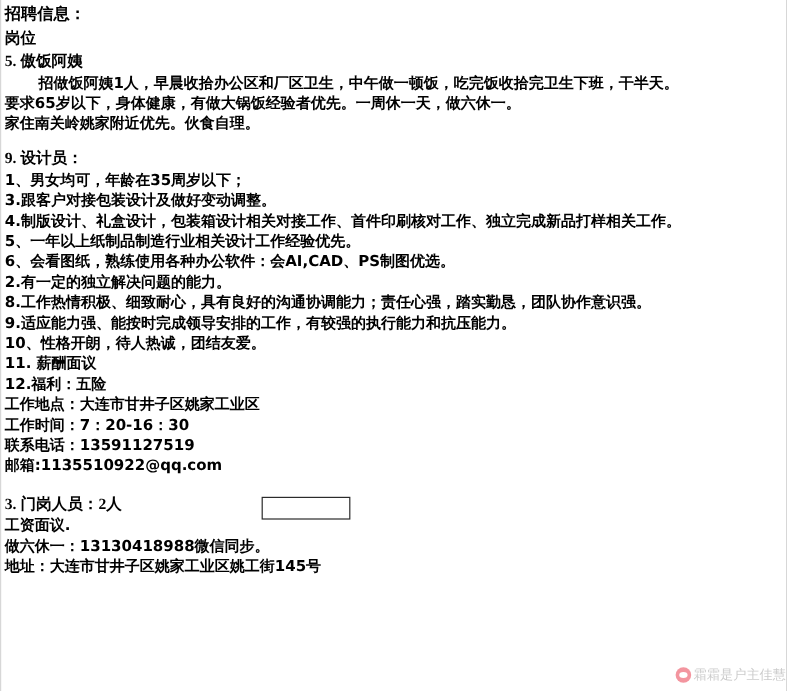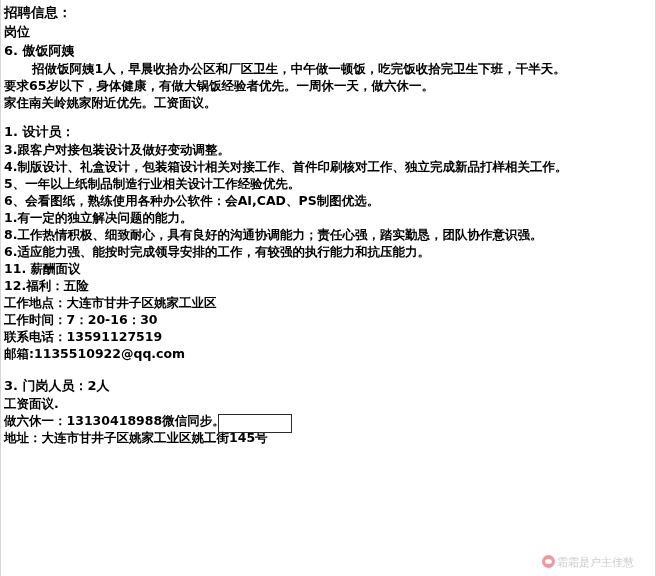--- a/index.html
+++ b/index.html
@@ -50,43 +50,45 @@
   }
   .title {
     font-size: 13.5px;
     font-weight: bold;
     line-height: 19px;
   }
   .heading {
     font-size: 13px;
     font-weight: bold;
     line-height: 19px;
+    font-family: Liberation Serif, serif;
   }
   .indent-1 { padding-left: 28px; }
   .indent-2 { padding-left: 46px; }
   .spacer-md { height: 11px; }
   .spacer-lg { height: 14px; }
 
   
   .selection-box {
     position: absolute;
     left: 218px;
     top: 414px;
     width: 72px;
     height: 17px;
     border: 1.5px solid #2b2b2b;
     background: transparent;
   }
 
   
   .watermark {
     position: absolute;
-    right: 22px;
+    right: 1px;
     bottom: 6px;
     display: flex;
+    align-items: center;
     gap: 2px;
     opacity: 0.45;
   }
   .weibo-badge {
     width: 13px;
     height: 13px;
     border-radius: 50%;
     background: #e6162d;
     position: relative;
     flex: none;
@@ -112,35 +114,37 @@
 
 <div class="sheet">
   <div class="edge-line-left"></div>
   <div class="edge-line-right"></div>
 
   <div class="content">
 
     <div class="title">招聘信息：</div>
     <div class="heading">岗位</div>
 
-    <div class="heading">6. 傲饭阿姨</div>
+    <div class="heading">5. 傲饭阿姨</div>
     <div class="line indent-1">招做饭阿姨1人，早晨收拾办公区和厂区卫生，中午做一顿饭，吃完饭收拾完卫生下班，干半天。</div>
     <div class="line">要求65岁以下，身体健康，有做大锅饭经验者优先。一周休一天，做六休一。</div>
-    <div class="line">家住南关岭姚家附近优先。工资面议。</div>
+    <div class="line">家住南关岭姚家附近优先。伙食自理。</div>
 
     <div class="spacer-md"></div>
 
-    <div class="heading">1. 设计员：</div>
+    <div class="heading">9. 设计员：</div>
+    <div class="line">1、男女均可，年龄在35周岁以下；</div>
     <div class="line">3.跟客户对接包装设计及做好变动调整。</div>
     <div class="line">4.制版设计、礼盒设计，包装箱设计相关对接工作、首件印刷核对工作、独立完成新品打样相关工作。</div>
     <div class="line">5、一年以上纸制品制造行业相关设计工作经验优先。</div>
     <div class="line">6、会看图纸，熟练使用各种办公软件：会AI,CAD、PS制图优选。</div>
-    <div class="line">1.有一定的独立解决问题的能力。</div>
+    <div class="line">2.有一定的独立解决问题的能力。</div>
     <div class="line">8.工作热情积极、细致耐心，具有良好的沟通协调能力；责任心强，踏实勤恳，团队协作意识强。</div>
-    <div class="line">6.适应能力强、能按时完成领导安排的工作，有较强的执行能力和抗压能力。</div>
+    <div class="line">9.适应能力强、能按时完成领导安排的工作，有较强的执行能力和抗压能力。</div>
+    <div class="line">10、性格开朗，待人热诚，团结友爱。</div>
     <div class="line">11. 薪酬面议</div>
     <div class="line">12.福利：五险</div>
     <div class="line">工作地点：大连市甘井子区姚家工业区</div>
     <div class="line">工作时间：7：20-16：30</div>
     <div class="line">联系电话：13591127519</div>
     <div class="line">邮箱:1135510922@qq.com</div>
 
     <div class="spacer-lg"></div>
 
     <div class="heading">3. 门岗人员：2人</div>

